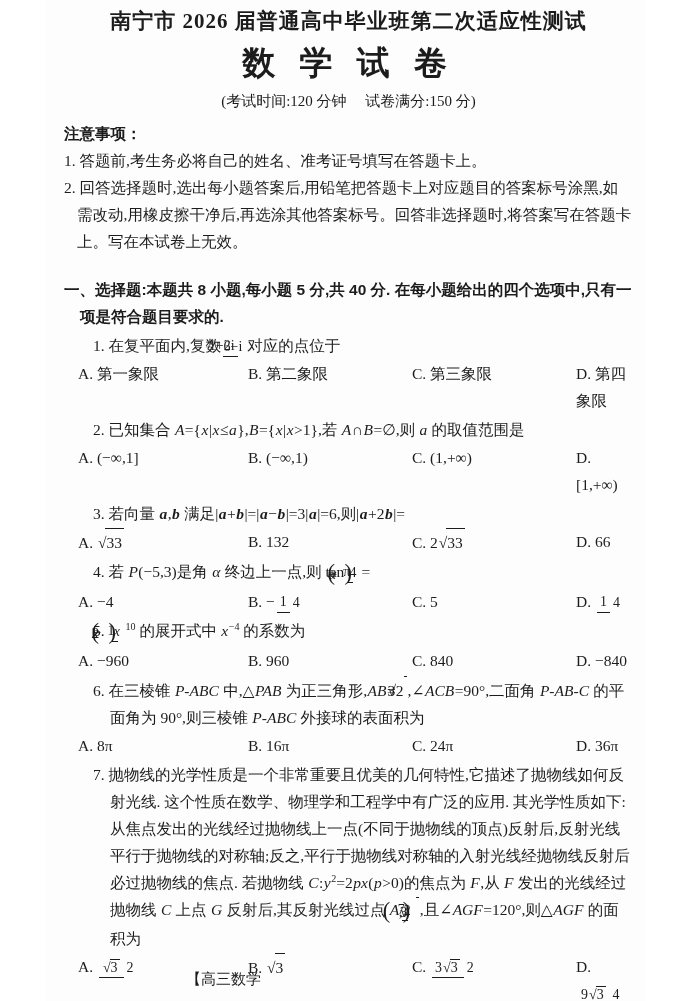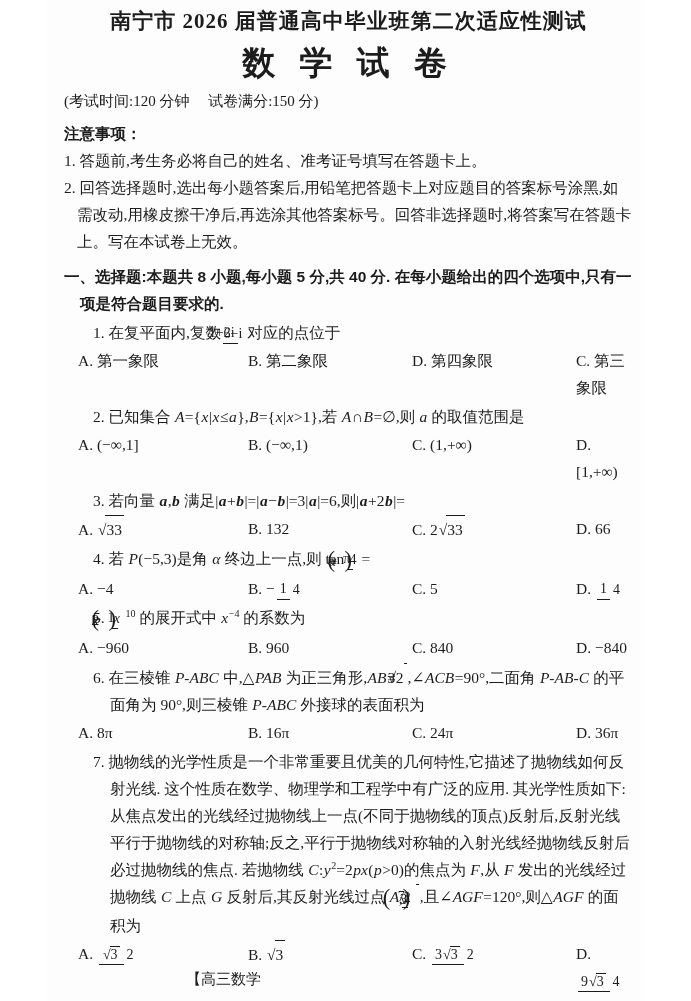--- a/index.html
+++ b/index.html
@@ -25,21 +25,21 @@
   }
   .h2 {
     text-align: center;
     font-size: 33px;
     font-weight: 700;
     line-height: 46px;
     letter-spacing: 8px;
     margin-top: 4px;
   }
   .sub {
-    text-align: left;
+    text-align: center;
     font-size: 15px;
     line-height: 26px;
     margin-top: 2px;
     margin-bottom: 6px;
   }
   .notice-heading {
     font-weight: 700;
     font-family: Liberation Serif, serif;
     font-size: 15.5px;
     line-height: 27px;
@@ -47,21 +47,21 @@
   .notice-item {
     line-height: 27px;
     padding-left: 13px;
     text-indent: -13px;
   }
   .section-heading {
     font-weight: 700;
     font-family: "Liberation Sans", "DejaVu Sans", sans-serif;
     font-size: 15.5px;
     line-height: 27px;
-    margin-top: 8px;
+    margin-top: 21px;
     margin-bottom: 2px;
     padding-left: 16px;
     text-indent: -16px;
   }
   .question { margin-top: 2px; }
   .stem {
     line-height: 27px;
     padding-left: 17px;
     text-indent: -17px;
     margin-left: 29px;
@@ -127,22 +127,22 @@
 
   <div id="questions">
   <div class="question">
     <div class="stem">1. 在复平面内,复数<span class="frac">
             <span class="num">1+2i</span>
             <span class="den">6−i</span>
           </span>对应的点位于</div>
     <div class="options">
       <span class="option">A. 第一象限</span>
       <span class="option">B. 第二象限</span>
+      <span class="option">C. 第三象限</span>
       <span class="option">D. 第四象限</span>
-      <span class="option">C. 第三象限</span>
     </div>
   </div>
 
   <div class="question">
     <div class="stem">2. 已知集合 <span class="var">A</span>={<span class="var">x</span>|<span class="var">x</span>≤<span class="var">a</span>},<span class="var">B</span>={<span class="var">x</span>|<span class="var">x</span>&gt;1},若 <span class="var">A</span>∩<span class="var">B</span>=∅,则 <span class="var">a</span> 的取值范围是</div>
     <div class="options">
       <span class="option">A. (−∞,1]</span>
       <span class="option">B. (−∞,1)</span>
       <span class="option">C. (1,+∞)</span>
       <span class="option">D. [1,+∞)</span>

